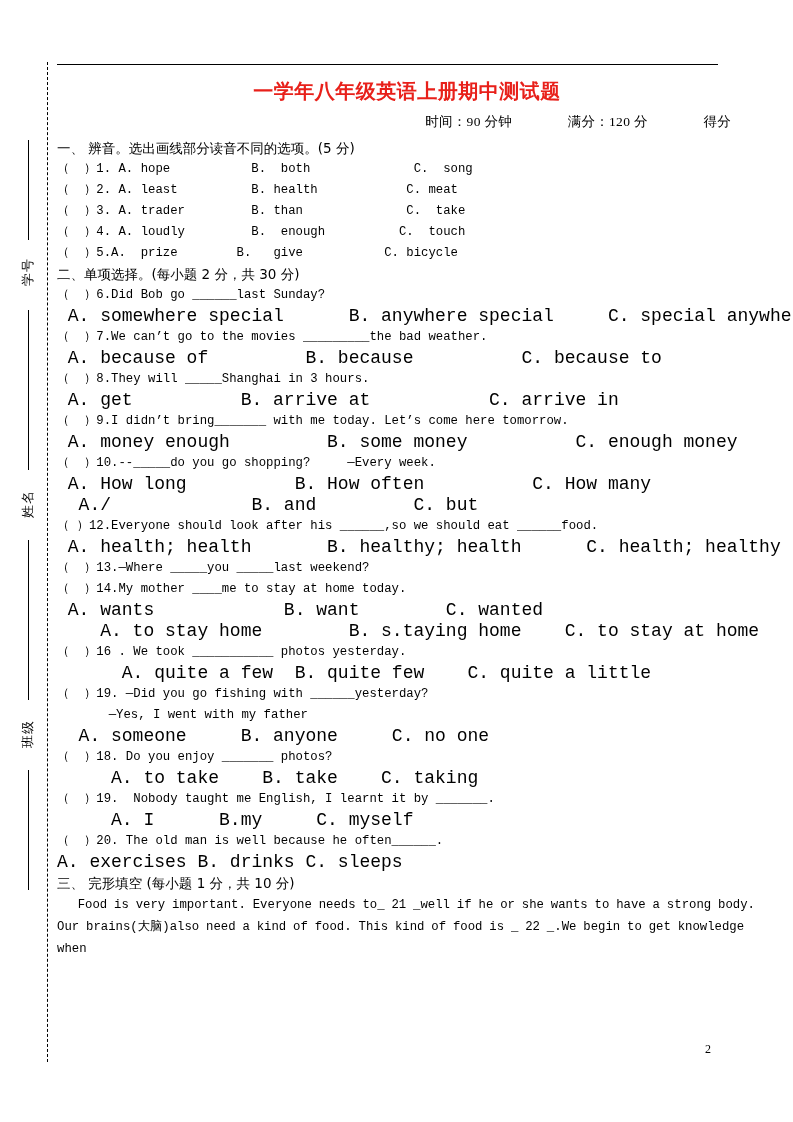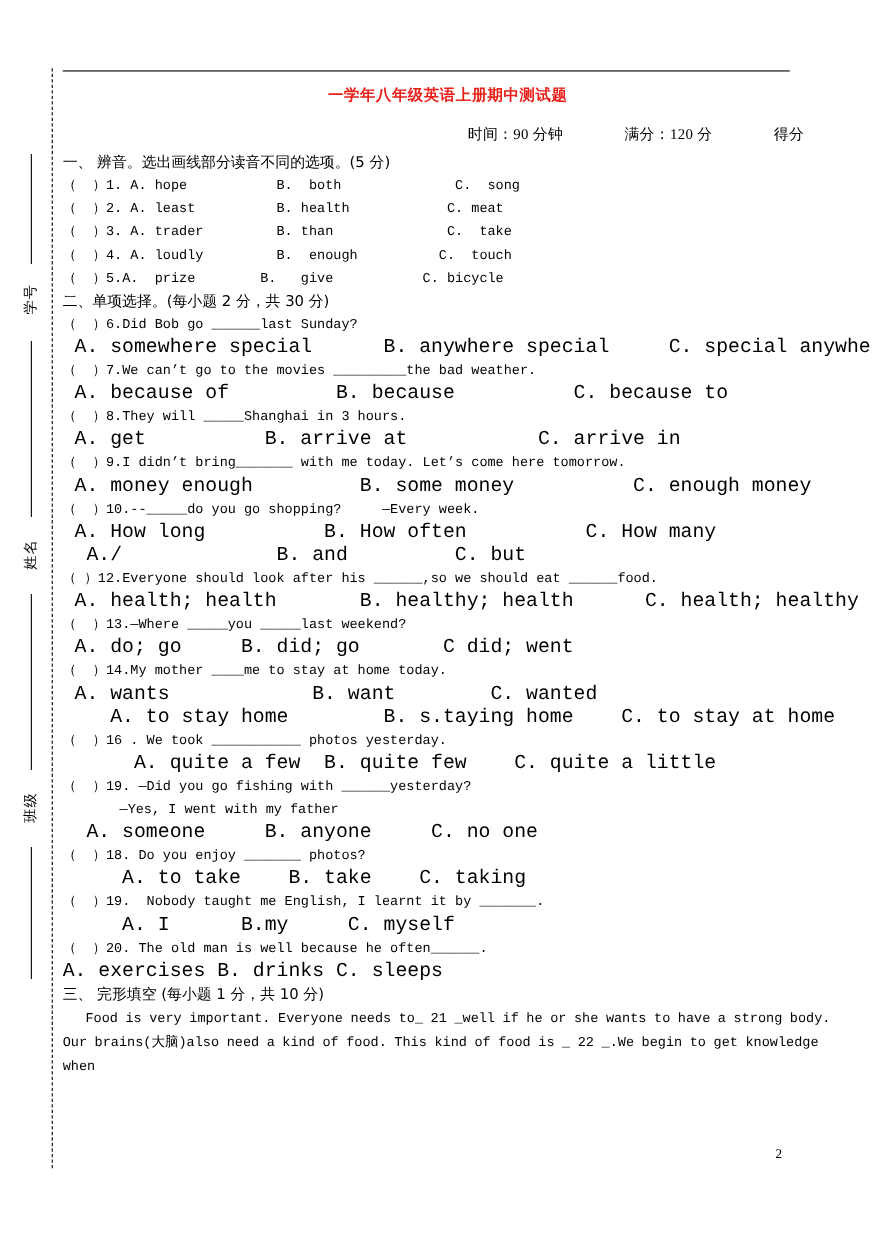--- a/index.html
+++ b/index.html
@@ -62,21 +62,21 @@
     width: 661px;
     border-top: 1.6px solid #000;
   }
   #doc-title {
     position: absolute;
     left: 0; top: 78px;
     width: 700px;
     text-align: center;
     font-family: "DejaVu Sans", "Liberation Sans", sans-serif;
     font-weight: bold;
-    font-size: 14px;
+    font-size: 20px;
     color: #e8201a;
     letter-spacing: 0.5px;
   }
   #score-line {
     position: absolute;
     left: 0; top: 113px;
     width: 700px;
     text-align: right;
     font-size: 13.5px;
     letter-spacing: 0.3px;
@@ -182,21 +182,20 @@
 
     <div class="q">（  ）10.--_____do you go shopping?     —Every week.</div>
     <div class="opts"> A. How long          B. How often          C. How many</div>
 
     <div class="opts">  A./             B. and         C. but</div>
 
     <div class="q">（ ）12.Everyone should look after his ______,so we should eat ______food.</div>
     <div class="opts"> A. health; health       B. healthy; health      C. health; healthy</div>
 
     <div class="q">（  ）13.—Where _____you _____last weekend?</div>
-    <div class="opts"> A. do; go     B. did; go       C did; went</div>
 
     <div class="q">（  ）14.My mother ____me to stay at home today.</div>
     <div class="opts"> A. wants            B. want        C. wanted</div>
 
     <div class="opts">    A. to stay home        B. s.taying home    C. to stay at home</div>
 
     <div class="q">（  ）16 . We took ___________ photos yesterday.</div>
     <div class="opts">      A. quite a few  B. quite few    C. quite a little</div>
 
     <div class="q">（  ）19. —Did you go fishing with ______yesterday?

